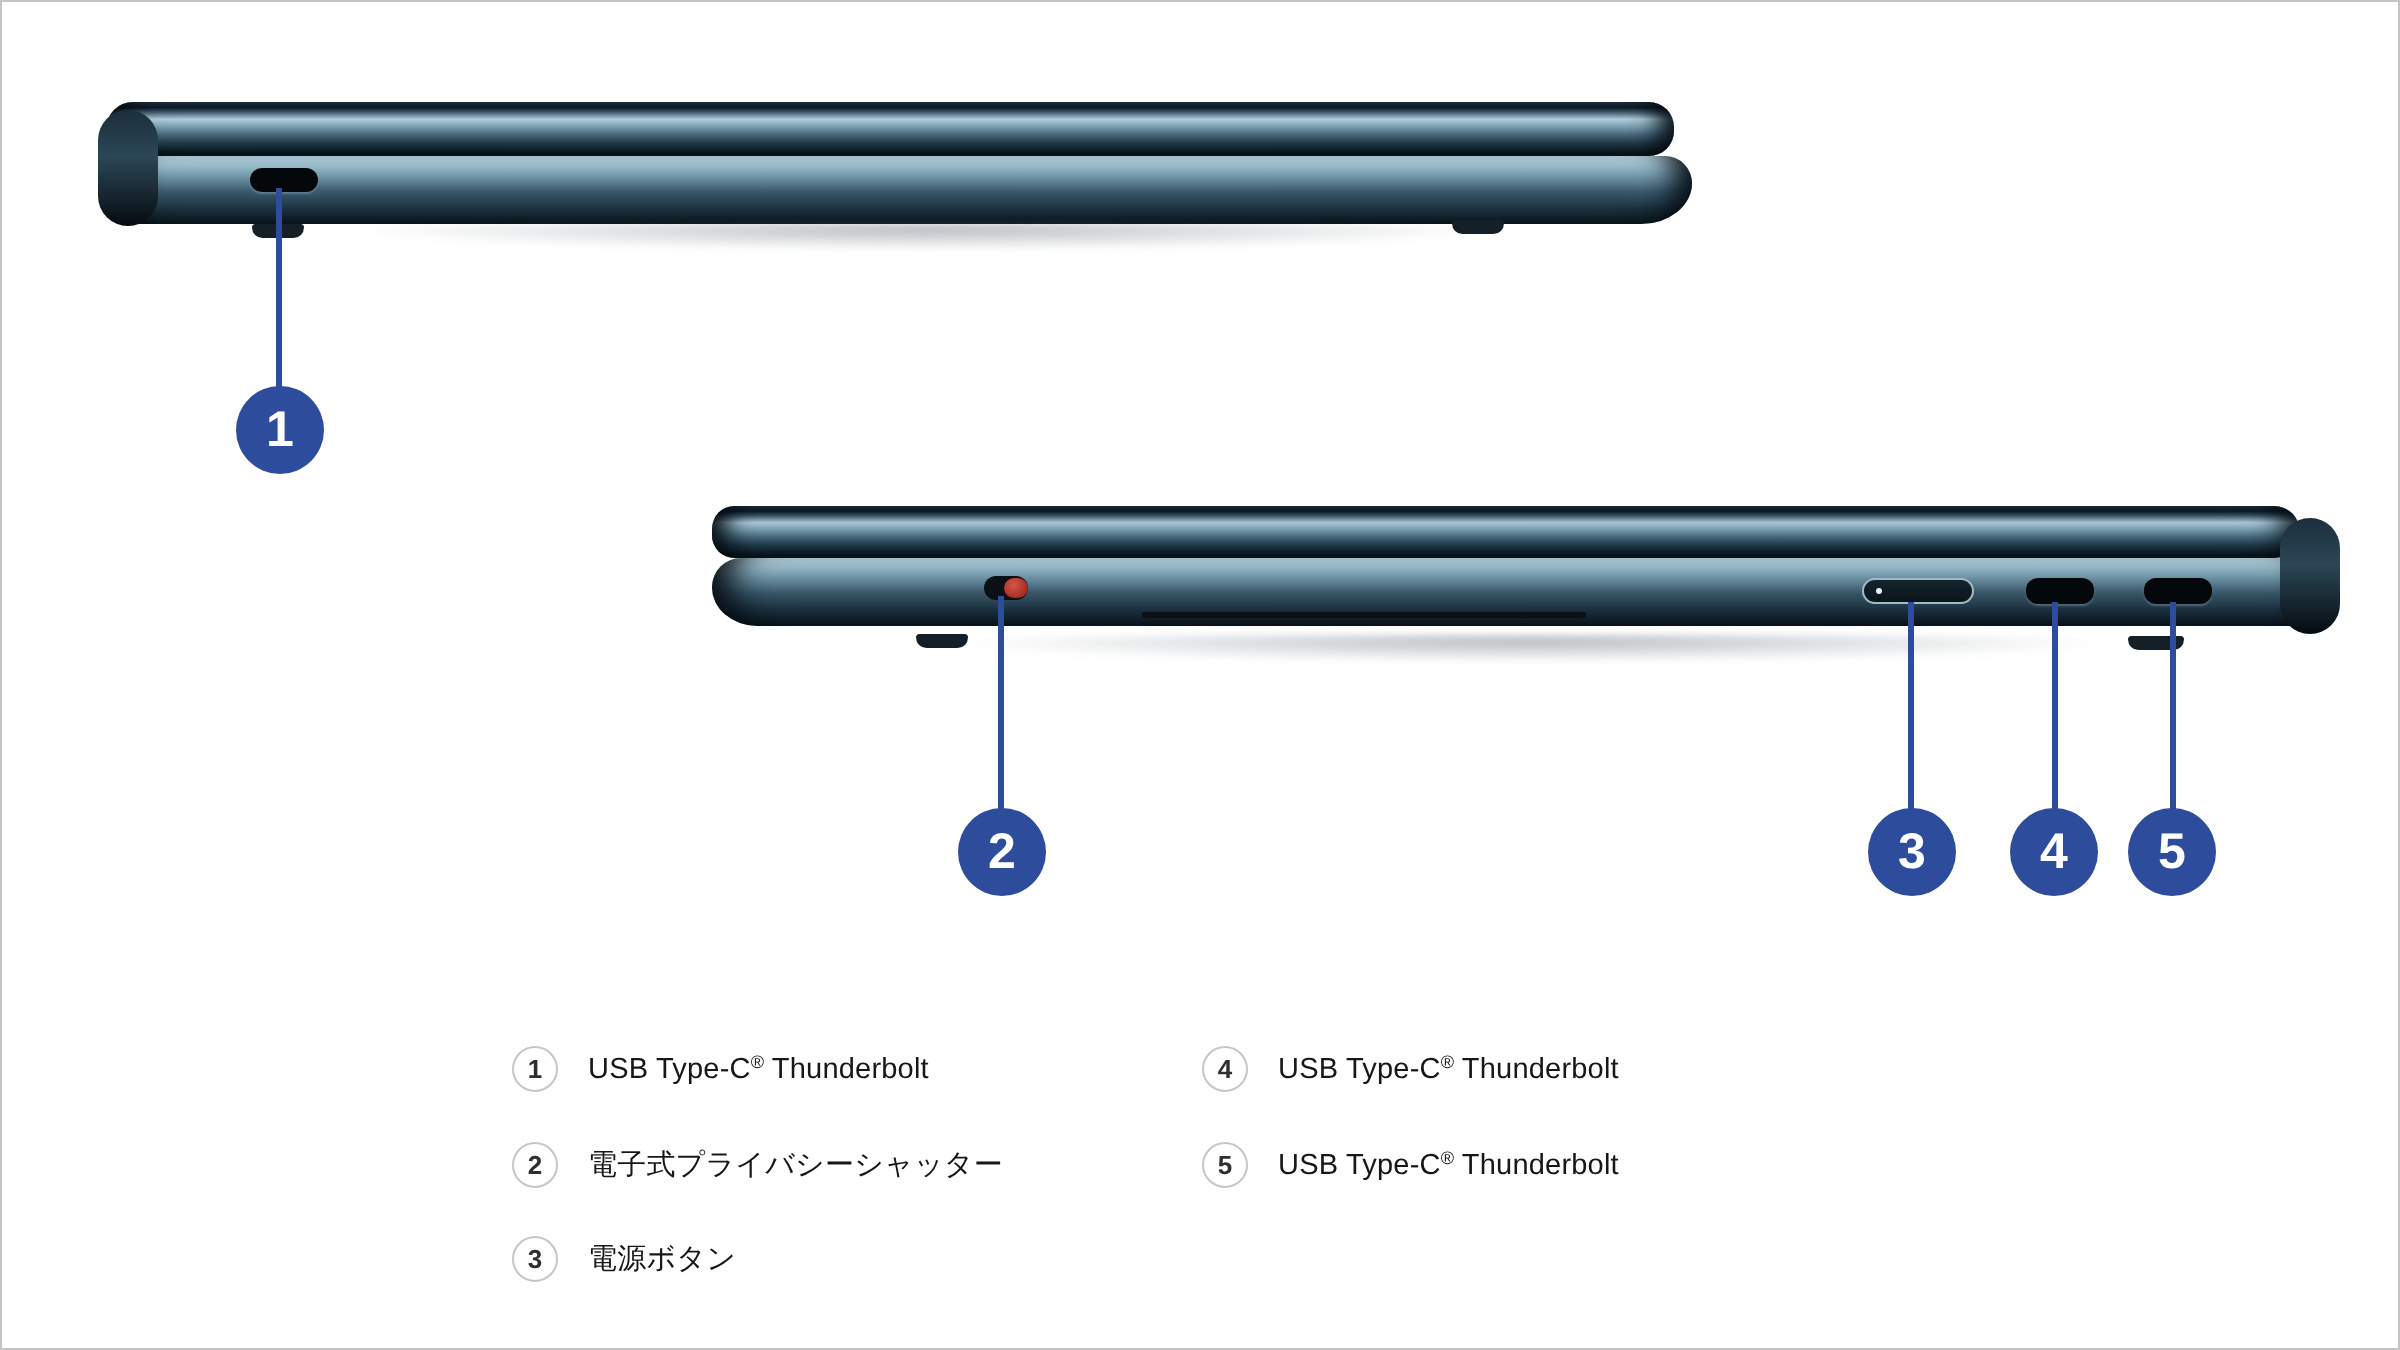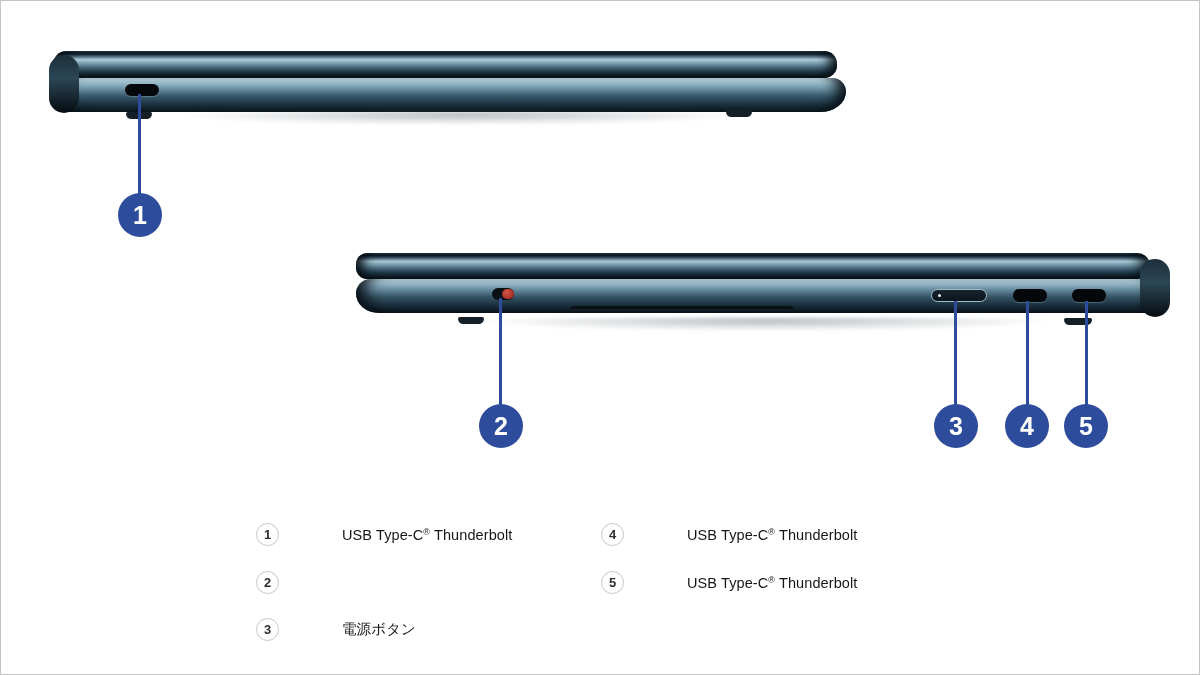--- a/index.html
+++ b/index.html
@@ -130,21 +130,21 @@
   .lr3{left:255px;top:617px;}
   .lr4{left:600px;top:522px;}
   .lr5{left:600px;top:570px;}
   .lnum{
     width:23px;height:23px;border:1px solid var(--legend-circle-border,#c3c7cb);
     border-radius:50%;box-sizing:border-box;flex:0 0 auto;
     display:flex;align-items:center;justify-content:center;
     font-size:13px;font-weight:700;color:#2e2e33;background:#fff;
   }
   .llabel{
-    font-size:14.5px;color:var(--legend-text,#17171b);white-space:nowrap;letter-spacing:.1px;margin-left:48px;
+    font-size:14.5px;color:var(--legend-text,#17171b);white-space:nowrap;letter-spacing:.1px;
   }
   .llabel .sup{font-size:9px;position:relative;top:-5px;}
 </style>
 </head>
 <body>
 
 <div class="canvas">
 
   <div class="laptop laptop1">
     <div class="shadow"></div>
@@ -185,20 +185,21 @@
   <div class="badge b3">3</div>
   <div class="badge b4">4</div>
   <div class="badge b5">5</div>
 
   <div class="legend-row lr1">
     <div class="lnum">1</div>
     <div class="llabel"><span>USB Type-C</span><span class="sup">®</span><span> Thunderbolt</span></div>
   </div>
   <div class="legend-row lr2">
     <div class="lnum">2</div>
+    <div class="llabel"><span>電子式プライバシーシャッター</span><span class="sup"></span><span></span></div>
   </div>
   <div class="legend-row lr3">
     <div class="lnum">3</div>
     <div class="llabel"><span>電源ボタン</span><span class="sup"></span><span></span></div>
   </div>
   <div class="legend-row lr4">
     <div class="lnum">4</div>
     <div class="llabel"><span>USB Type-C</span><span class="sup">®</span><span> Thunderbolt</span></div>
   </div>
   <div class="legend-row lr5">

